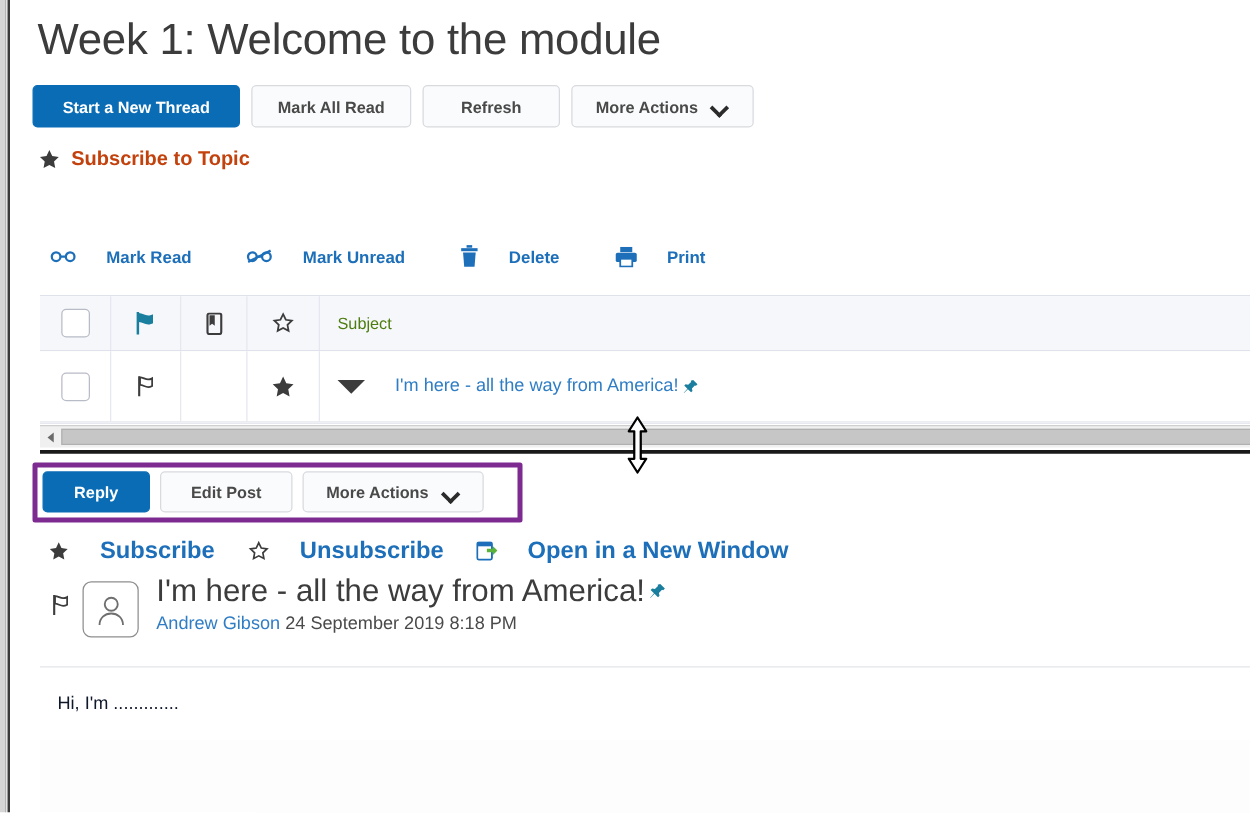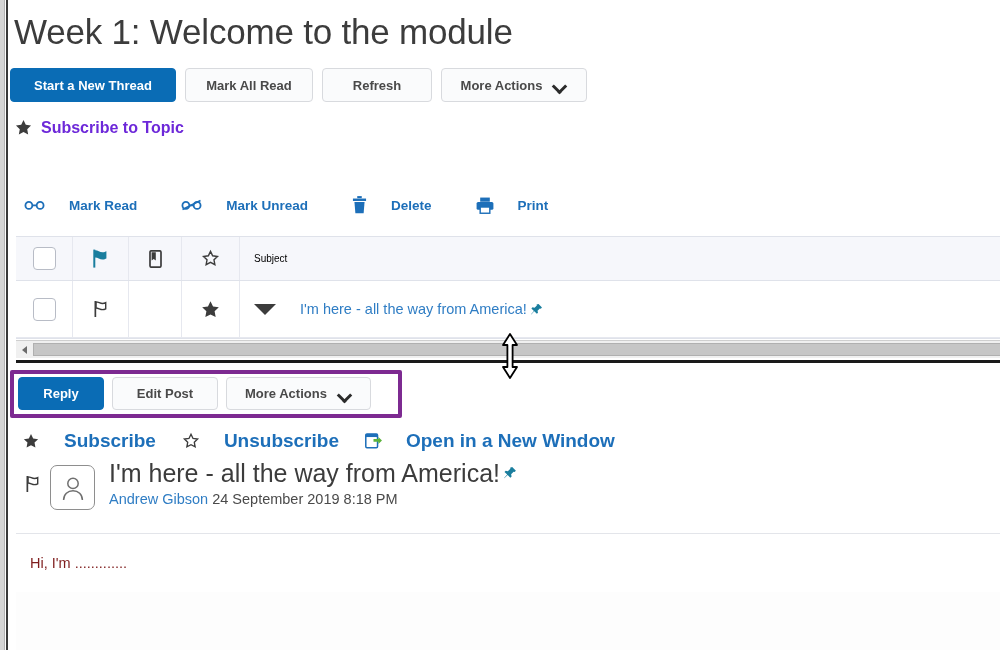--- a/index.html
+++ b/index.html
@@ -24,21 +24,21 @@
     border-right: 1px solid #b4b4b4;
   }
   .left-rule {
     position: absolute; left: 6px; top: 0;
     width: 2px; height: 650px;
     background: #3a3a3a;
   }
 
   
   .content {
-    position: absolute; left: 8px; top: 0;
+    position: absolute; left: 24px; top: 0;
     width: 856px; height: 650px;
     background: #ffffff;
   }
 
   
   .page-title {
     position: absolute; left: 6px; top: 12px;
     font-size: 35px;
     font-weight: 400;
     color: #3c3c3c;
@@ -92,21 +92,21 @@
     transform: rotate(45deg);
   }
 
   
   .subs-topic {
     position: absolute; left: 6px; top: 118px;
     display: flex; align-items: center;
     cursor: pointer;
   }
   .subs-topic .lbl {
-    font-size: 16px; font-weight: bold; color: #6d28d9;
+    font-size: 16px; font-weight: bold; color: #c2410c;
     margin-left: 8px;
   }
 
   
   .actionbar {
     position: absolute; left: 16px; top: 196px;
     display: flex; align-items: center;
   }
   .action {
     display: flex; align-items: center;
@@ -159,21 +159,21 @@
     border-right: none;
     padding-left: 14px;
   }
   .chk {
     width: 21px; height: 21px;
     border: 1px solid #b8bcc6;
     border-radius: 4px;
     background: #ffffff;
     cursor: pointer;
   }
-  .subject-hdr { font-size: 10px; color: #000000; }
+  .subject-hdr { font-size: 13px; color: #4d7c0f; }
   .tri {
     width: 0; height: 0;
     border-left: 11px solid transparent;
     border-right: 11px solid transparent;
     border-top: 11px solid #3c3c3c;
     cursor: pointer;
     margin-right: 24px;
   }
   .subject-link {
     font-size: 14.5px; color: #2f7dc4; cursor: pointer;
@@ -285,21 +285,21 @@
   .post-author { color: #2f7dc4; cursor: pointer; }
 
   .post-divider {
     position: absolute; left: 8px; top: 533px;
     width: 984px; height: 1px;
     background: #e3e5ea;
   }
   .post-body {
     position: absolute; left: 22px; top: 555px;
     font-size: 14.5px;
-    color: #7f1d1d;
+    color: #0f172a;
   }
   .bottom-fill {
     position: absolute; left: 8px; top: 592px;
     width: 992px; height: 58px;
     background: #fdfdfd;
   }
 </style>
 </head>
 <body>
 

